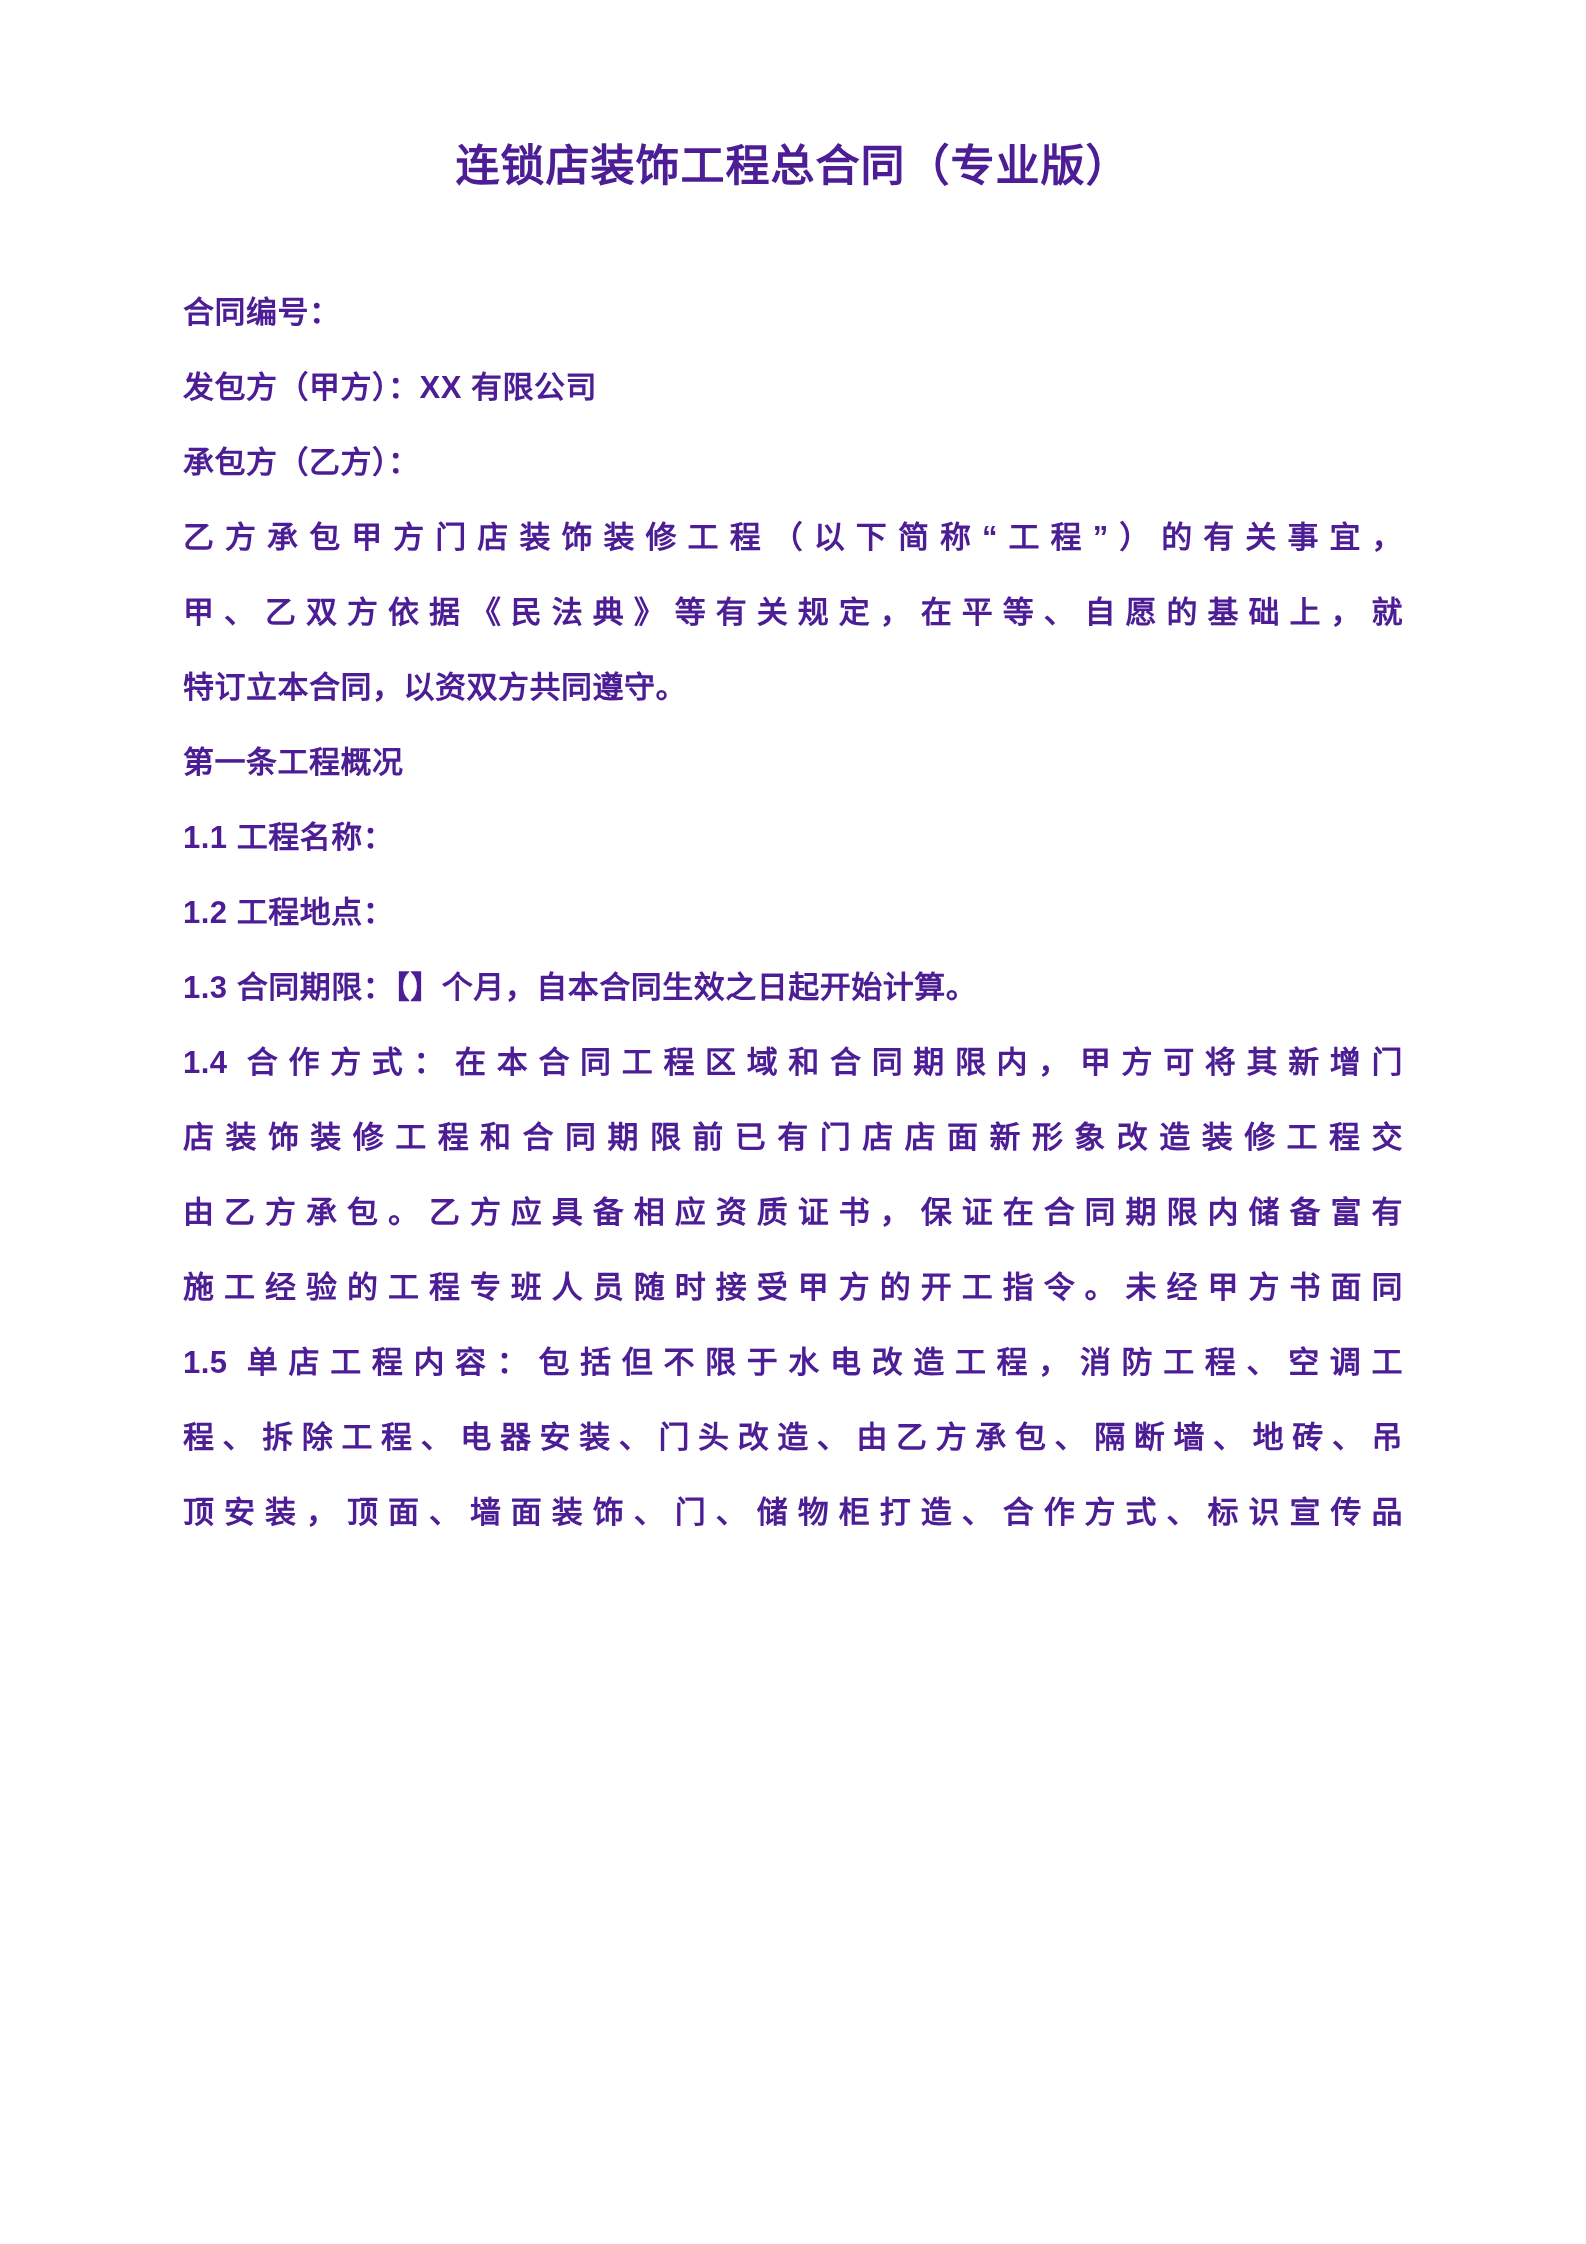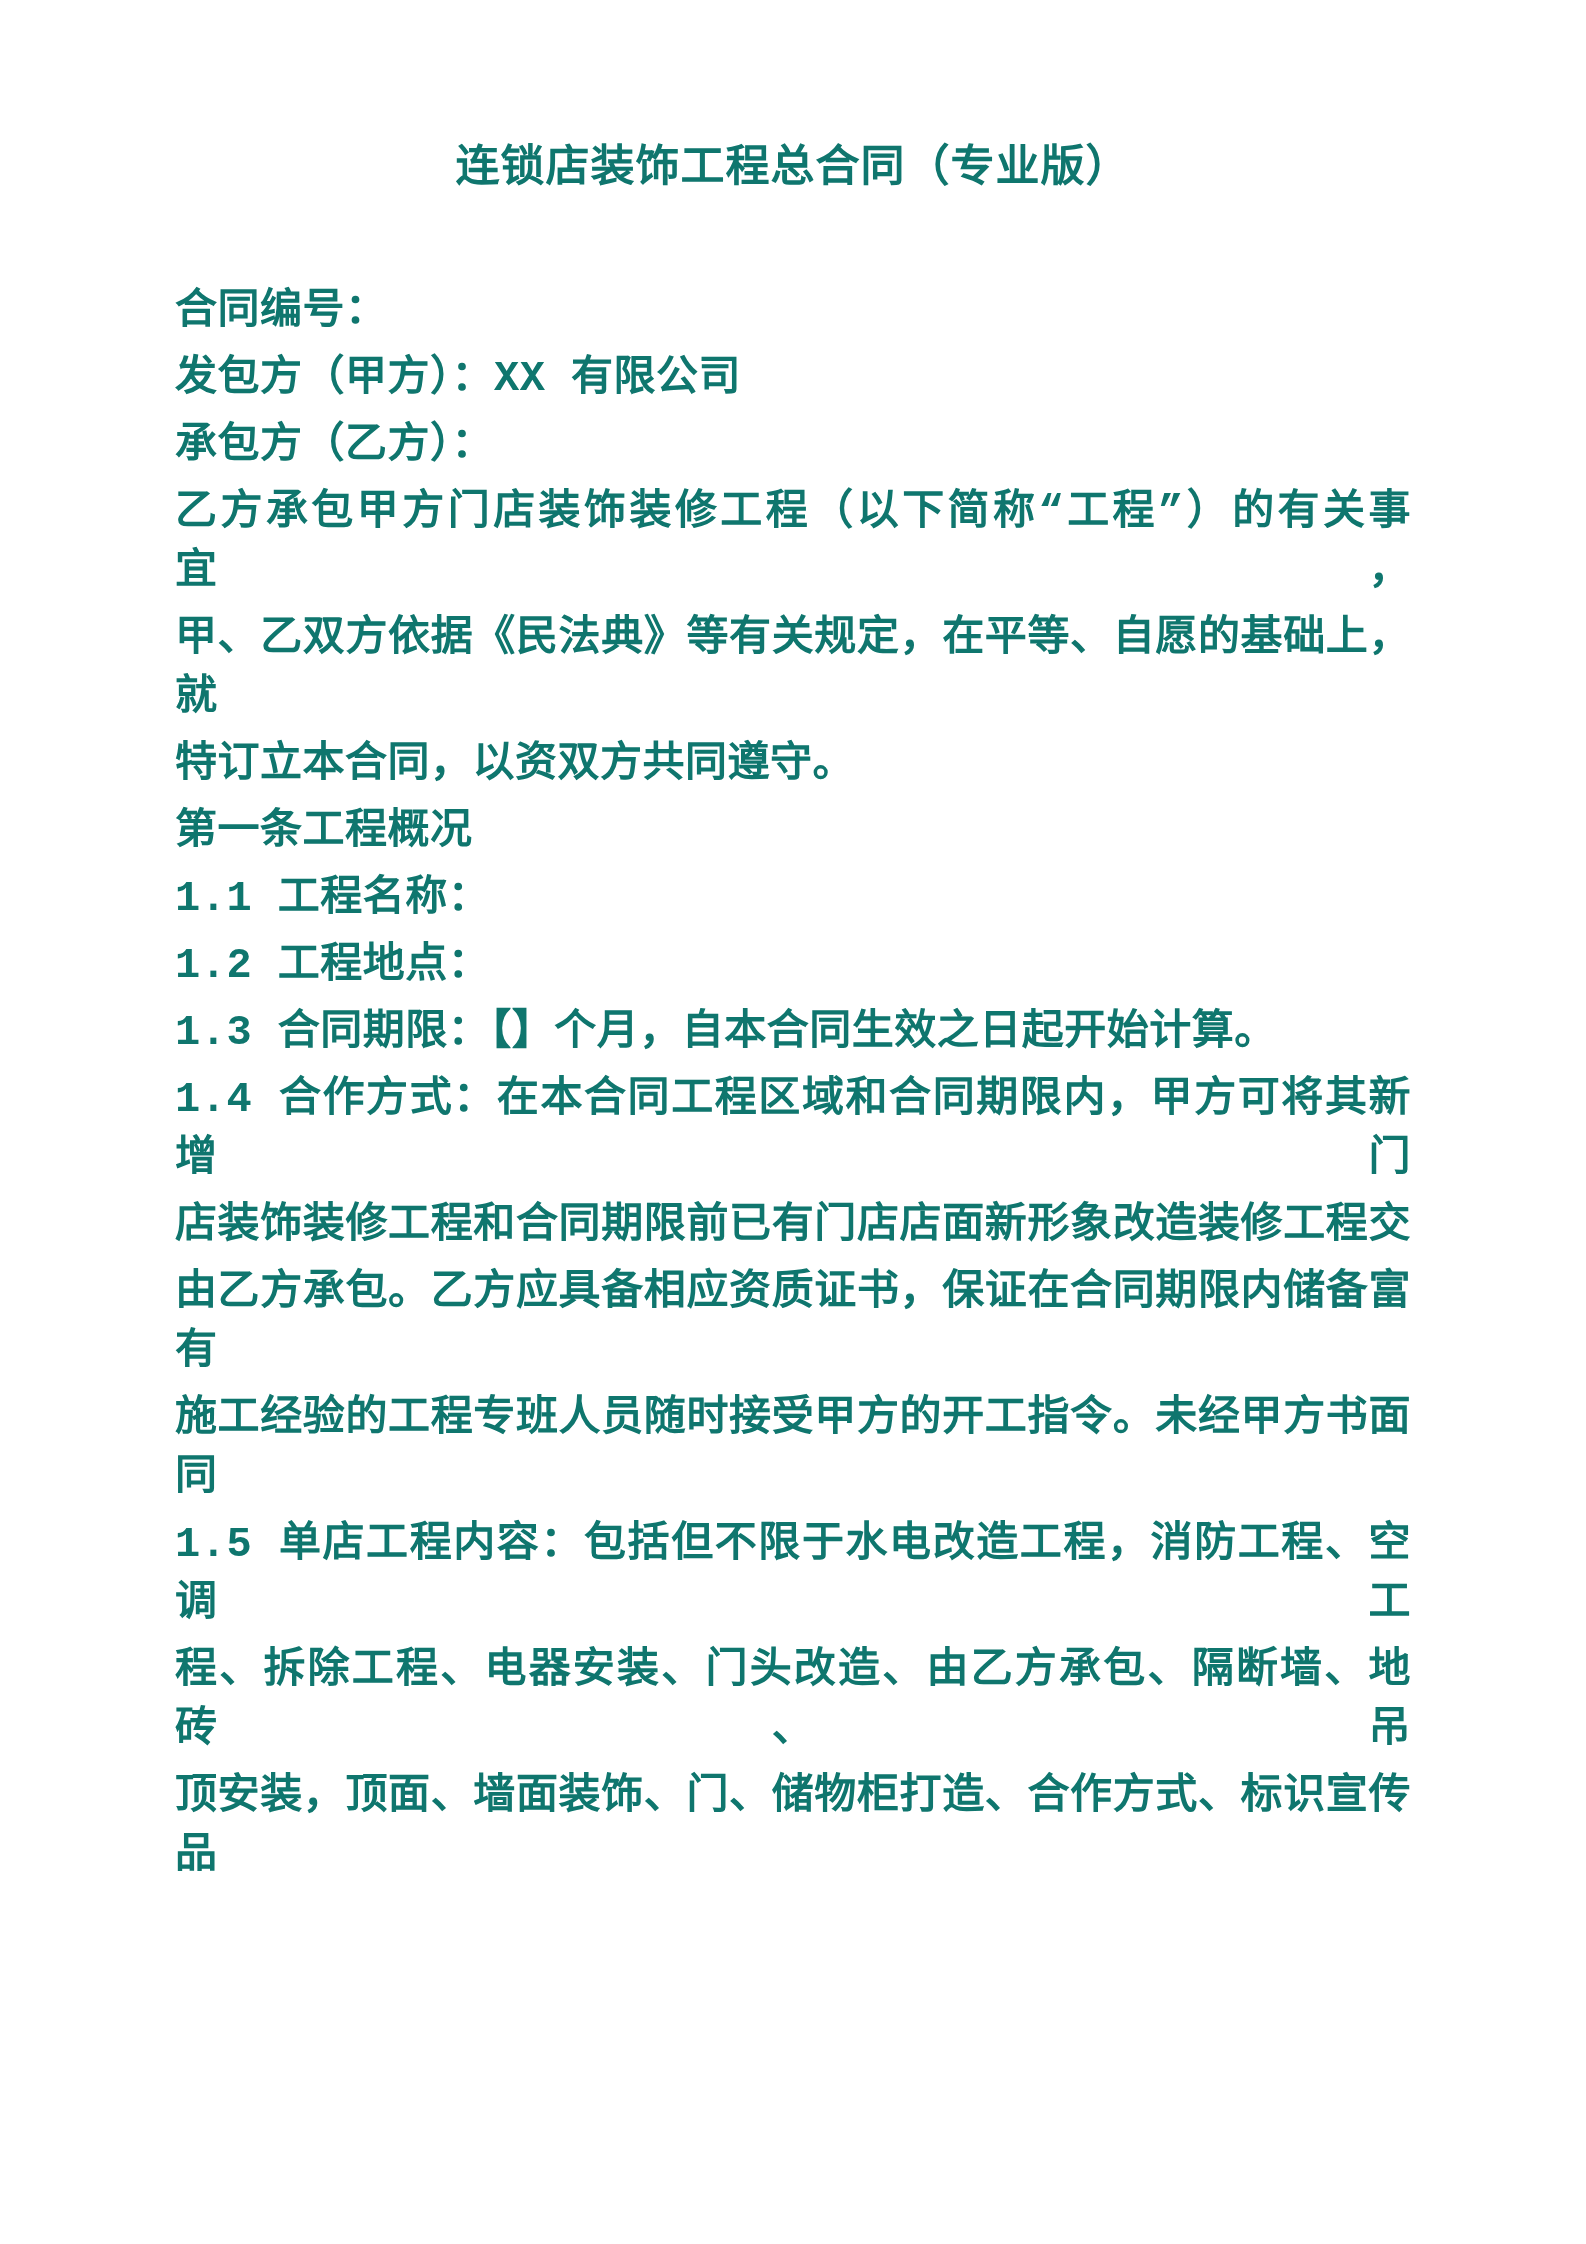--- a/index.html
+++ b/index.html
@@ -12,46 +12,45 @@
     
     .page {
       position: relative;
       width: 1586px;
       height: 2244px;
       background: #ffffff;
       box-sizing: border-box;
       padding: 138px 167px 0 167px;
       font-family: "Liberation Sans", "DejaVu Sans", sans-serif;
       font-weight: 700;
-      color: #0f766e;
+      color: #4c1d95;
       overflow: hidden;
     }
 
     .title {
       margin: 0 0 90px 0;
       font-size: 44px;
       line-height: 1.25;
       text-align: center;
       font-weight: 700;
       letter-spacing: 1px;
     }
 
     .doc-body {
       width: 100%;
     }
 
     .line {
-      margin: 8px;
-      font-size: 42px;
+      margin: 16px;
+      font-size: 31px;
       line-height: 59px;
       letter-spacing: 0.5px;
       text-align: left;
       white-space: normal;
       overflow: hidden;
-      font-family: Liberation Mono, monospace;
     }
 
     
     .line.j {
       text-align: justify;
       text-align-last: justify;
       text-justify: inter-ideograph;
     }
   </style>
 </head>

